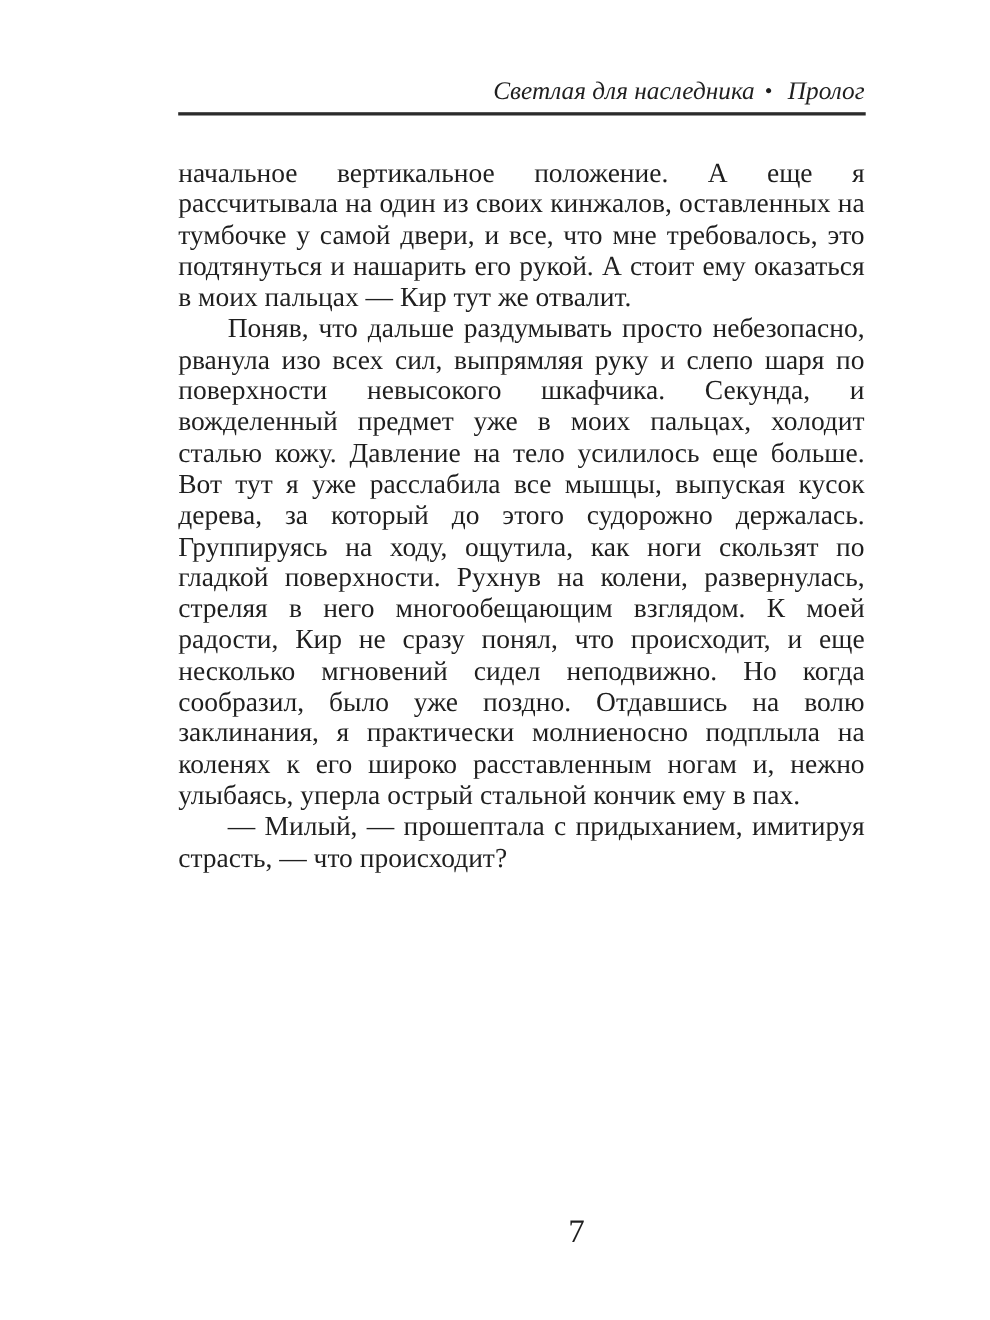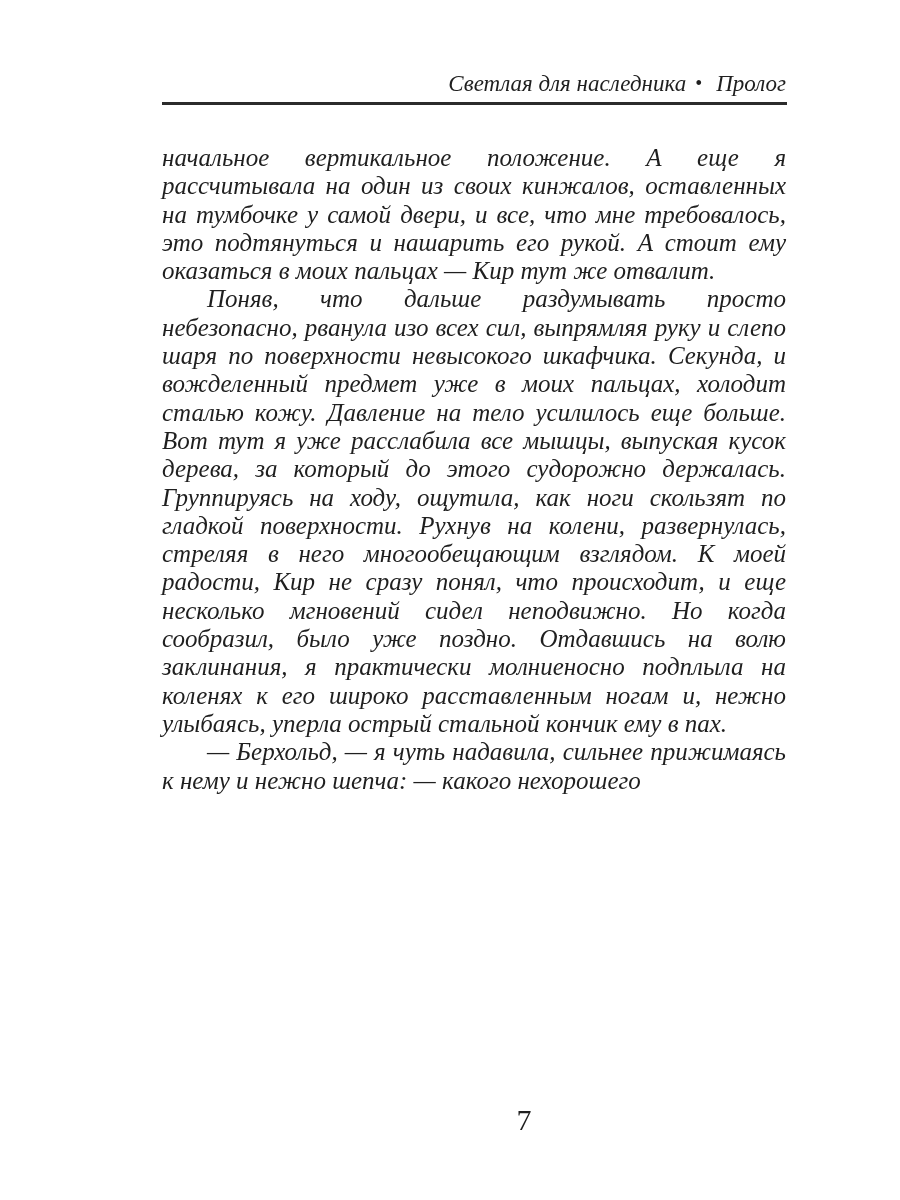--- a/index.html
+++ b/index.html
@@ -47,21 +47,20 @@
     position: absolute;
     left: 162px;
     width: 624px;
     top: 144px;
     font-size: 25px;
     line-height: 28.3px;
     text-align: justify;
     hyphens: auto;
     -webkit-hyphens: auto;
     color: #1f1f1f;
-    font-style: italic;
   }
   .text-block p {
     margin: 0;
     padding: 0;
     text-indent: 45px;
   }
   .text-block p.no-indent {
     text-indent: 0;
   }
   .page-number {
@@ -81,18 +80,18 @@
 
   <div class="running-head">
     <span>Светлая для наследника</span><span class="sep">•</span><span>Пролог</span>
   </div>
 
   <div class="head-rule"></div>
 
   <div class="text-block">
     <p class="no-indent">начальное вертикальное положение. А еще я рассчитывала на один из своих кинжалов, оставленных на тумбочке у самой двери, и все, что мне требовалось, это подтянуться и нашарить его рукой. А стоит ему оказаться в моих пальцах — Кир тут же отвалит.</p>
     <p>Поняв, что дальше раздумывать просто небезопасно, рванула изо всех сил, выпрямляя руку и слепо шаря по поверхности невысокого шкафчика. Секунда, и вожделенный предмет уже в моих пальцах, холодит сталью кожу. Давление на тело усилилось еще больше. Вот тут я уже расслабила все мышцы, выпуская кусок дерева, за который до этого судорожно держалась. Группируясь на ходу, ощутила, как ноги скользят по гладкой поверхности. Рухнув на колени, развернулась, стреляя в него многообещающим взглядом. К моей радости, Кир не сразу понял, что происходит, и еще несколько мгновений сидел неподвижно. Но когда сообразил, было уже поздно. Отдавшись на волю заклинания, я практически молниеносно подплыла на коленях к его широко расставленным ногам и, нежно улыбаясь, уперла острый стальной кончик ему в пах.</p>
-    <p>— Берхольд, — я чуть надавила, сильнее прижимаясь к нему и нежно шепча: — какого нехорошего</p>
+    <p>— Милый, — прошептала с придыханием, имитируя страсть, — что происходит?</p>
   </div>
 
   <div class="page-number">7</div>
 
 </div>
 
 </body></html>

